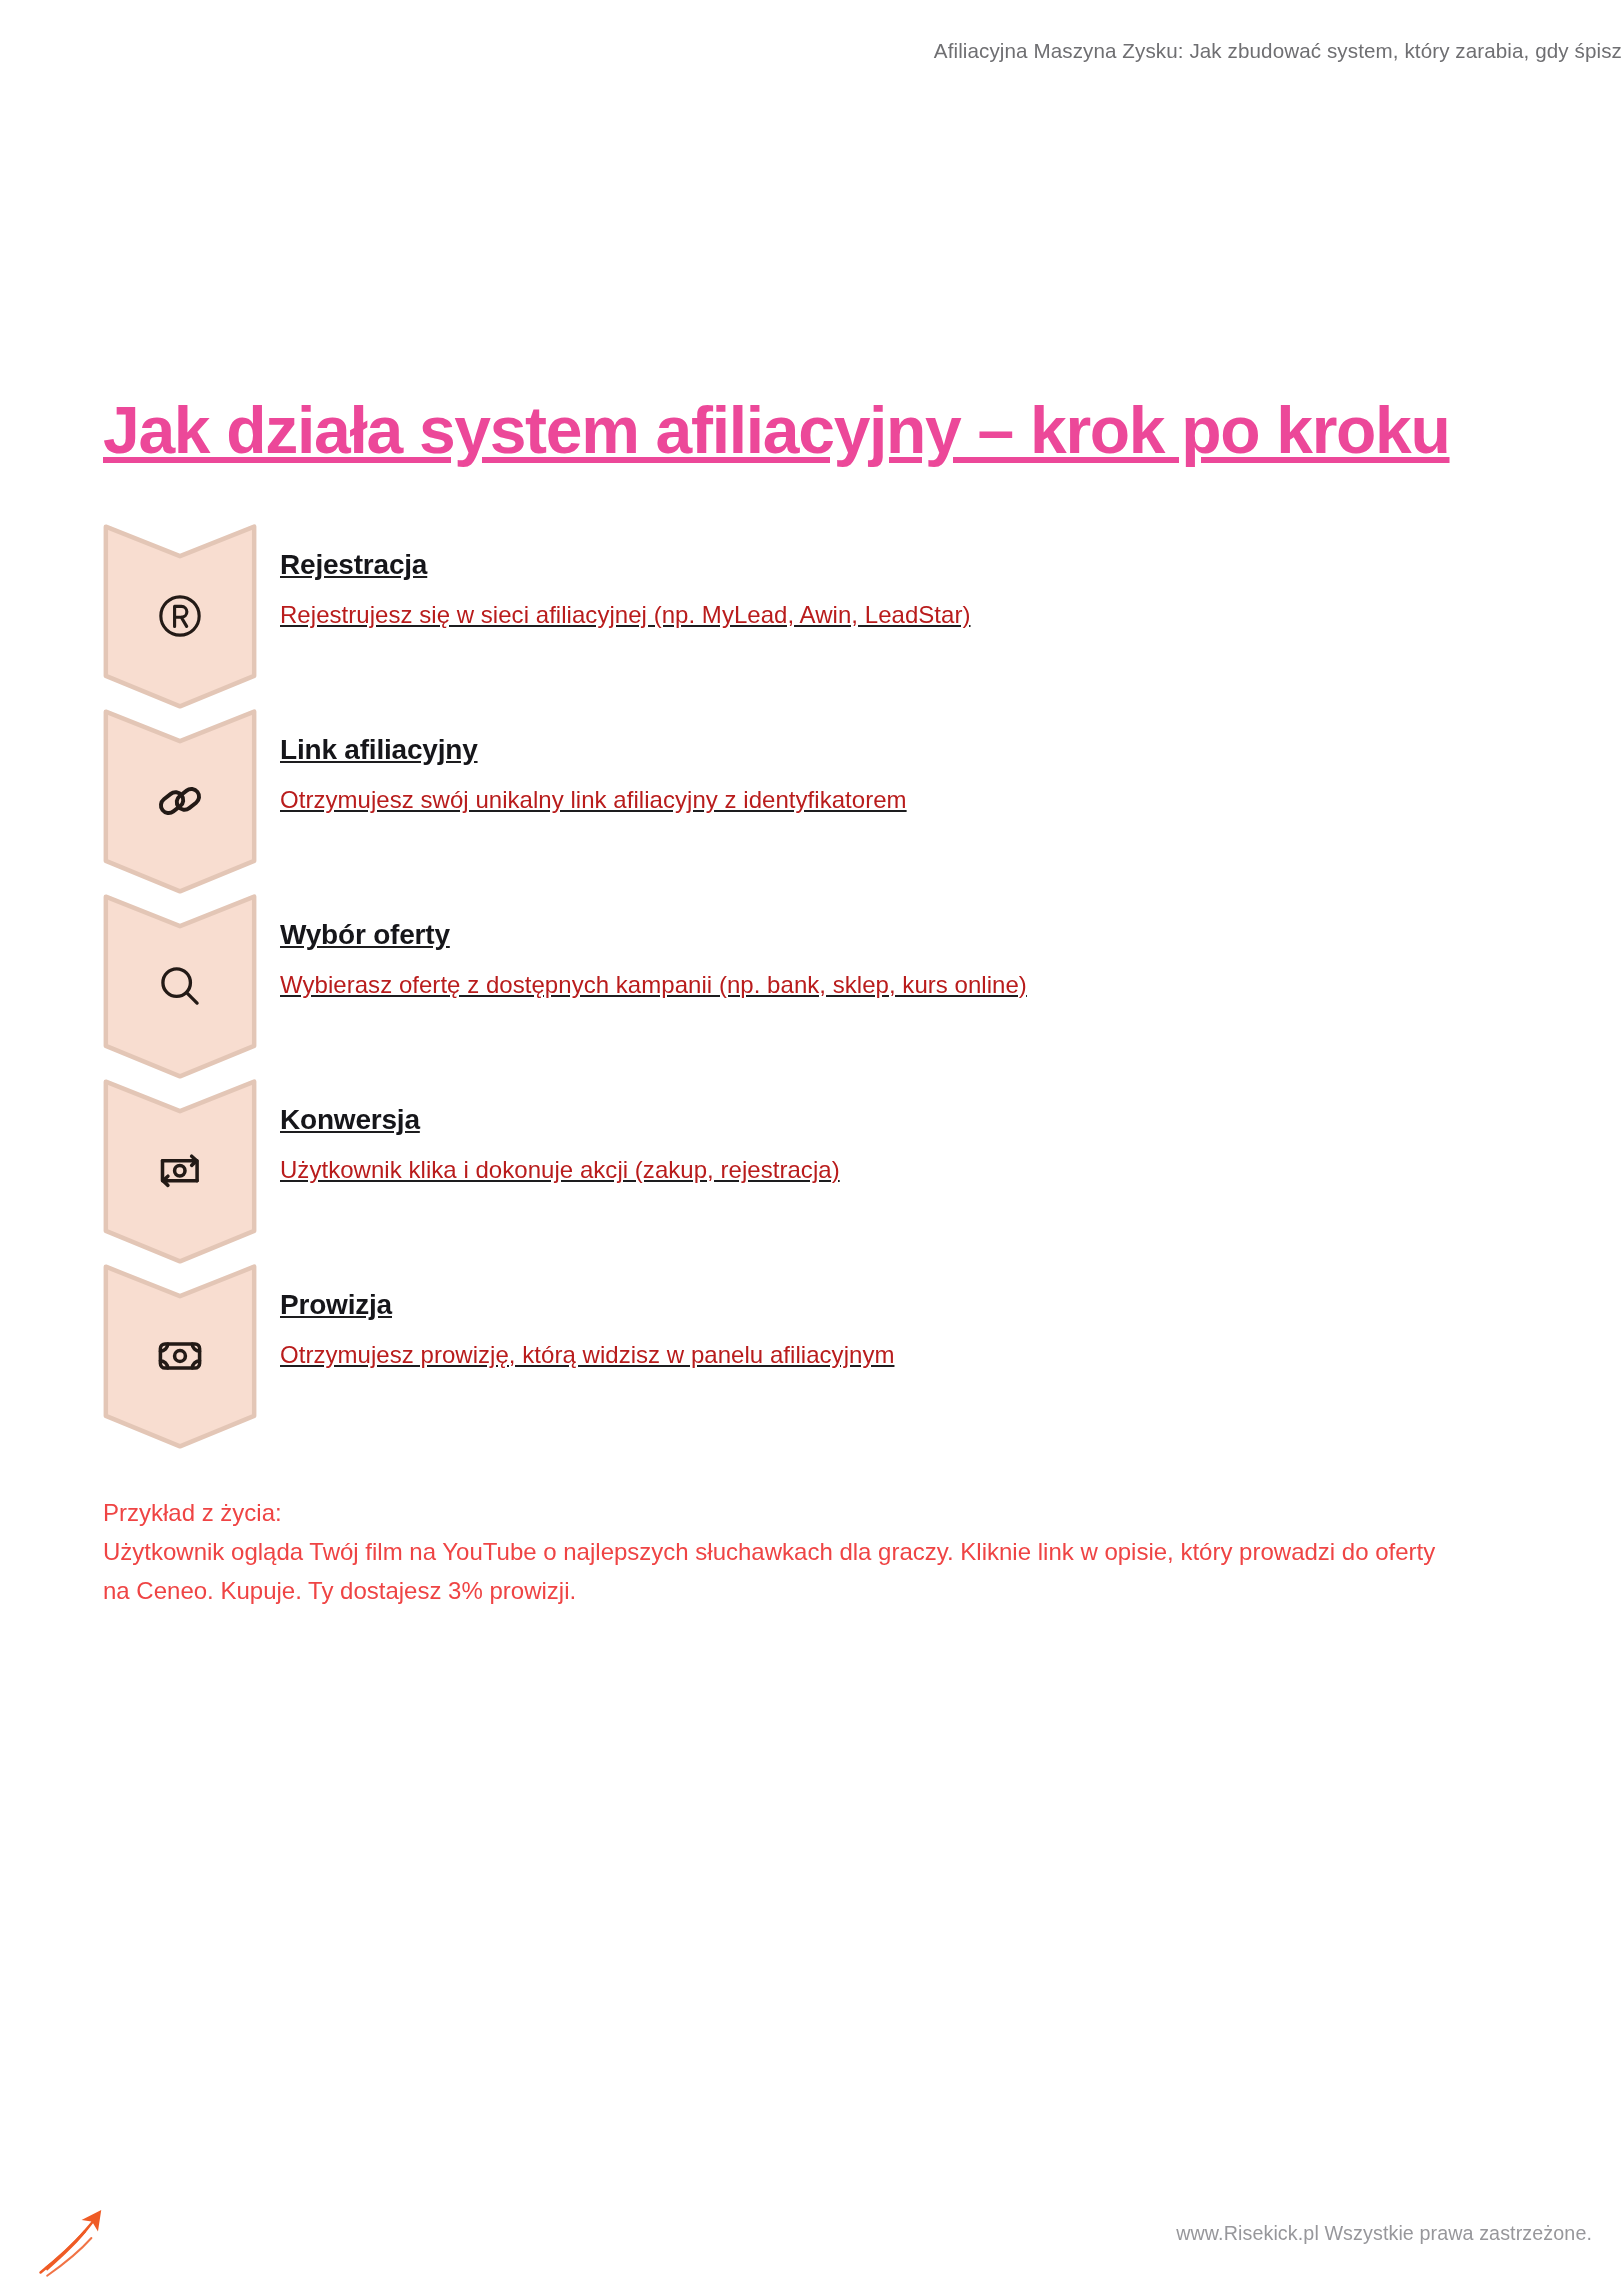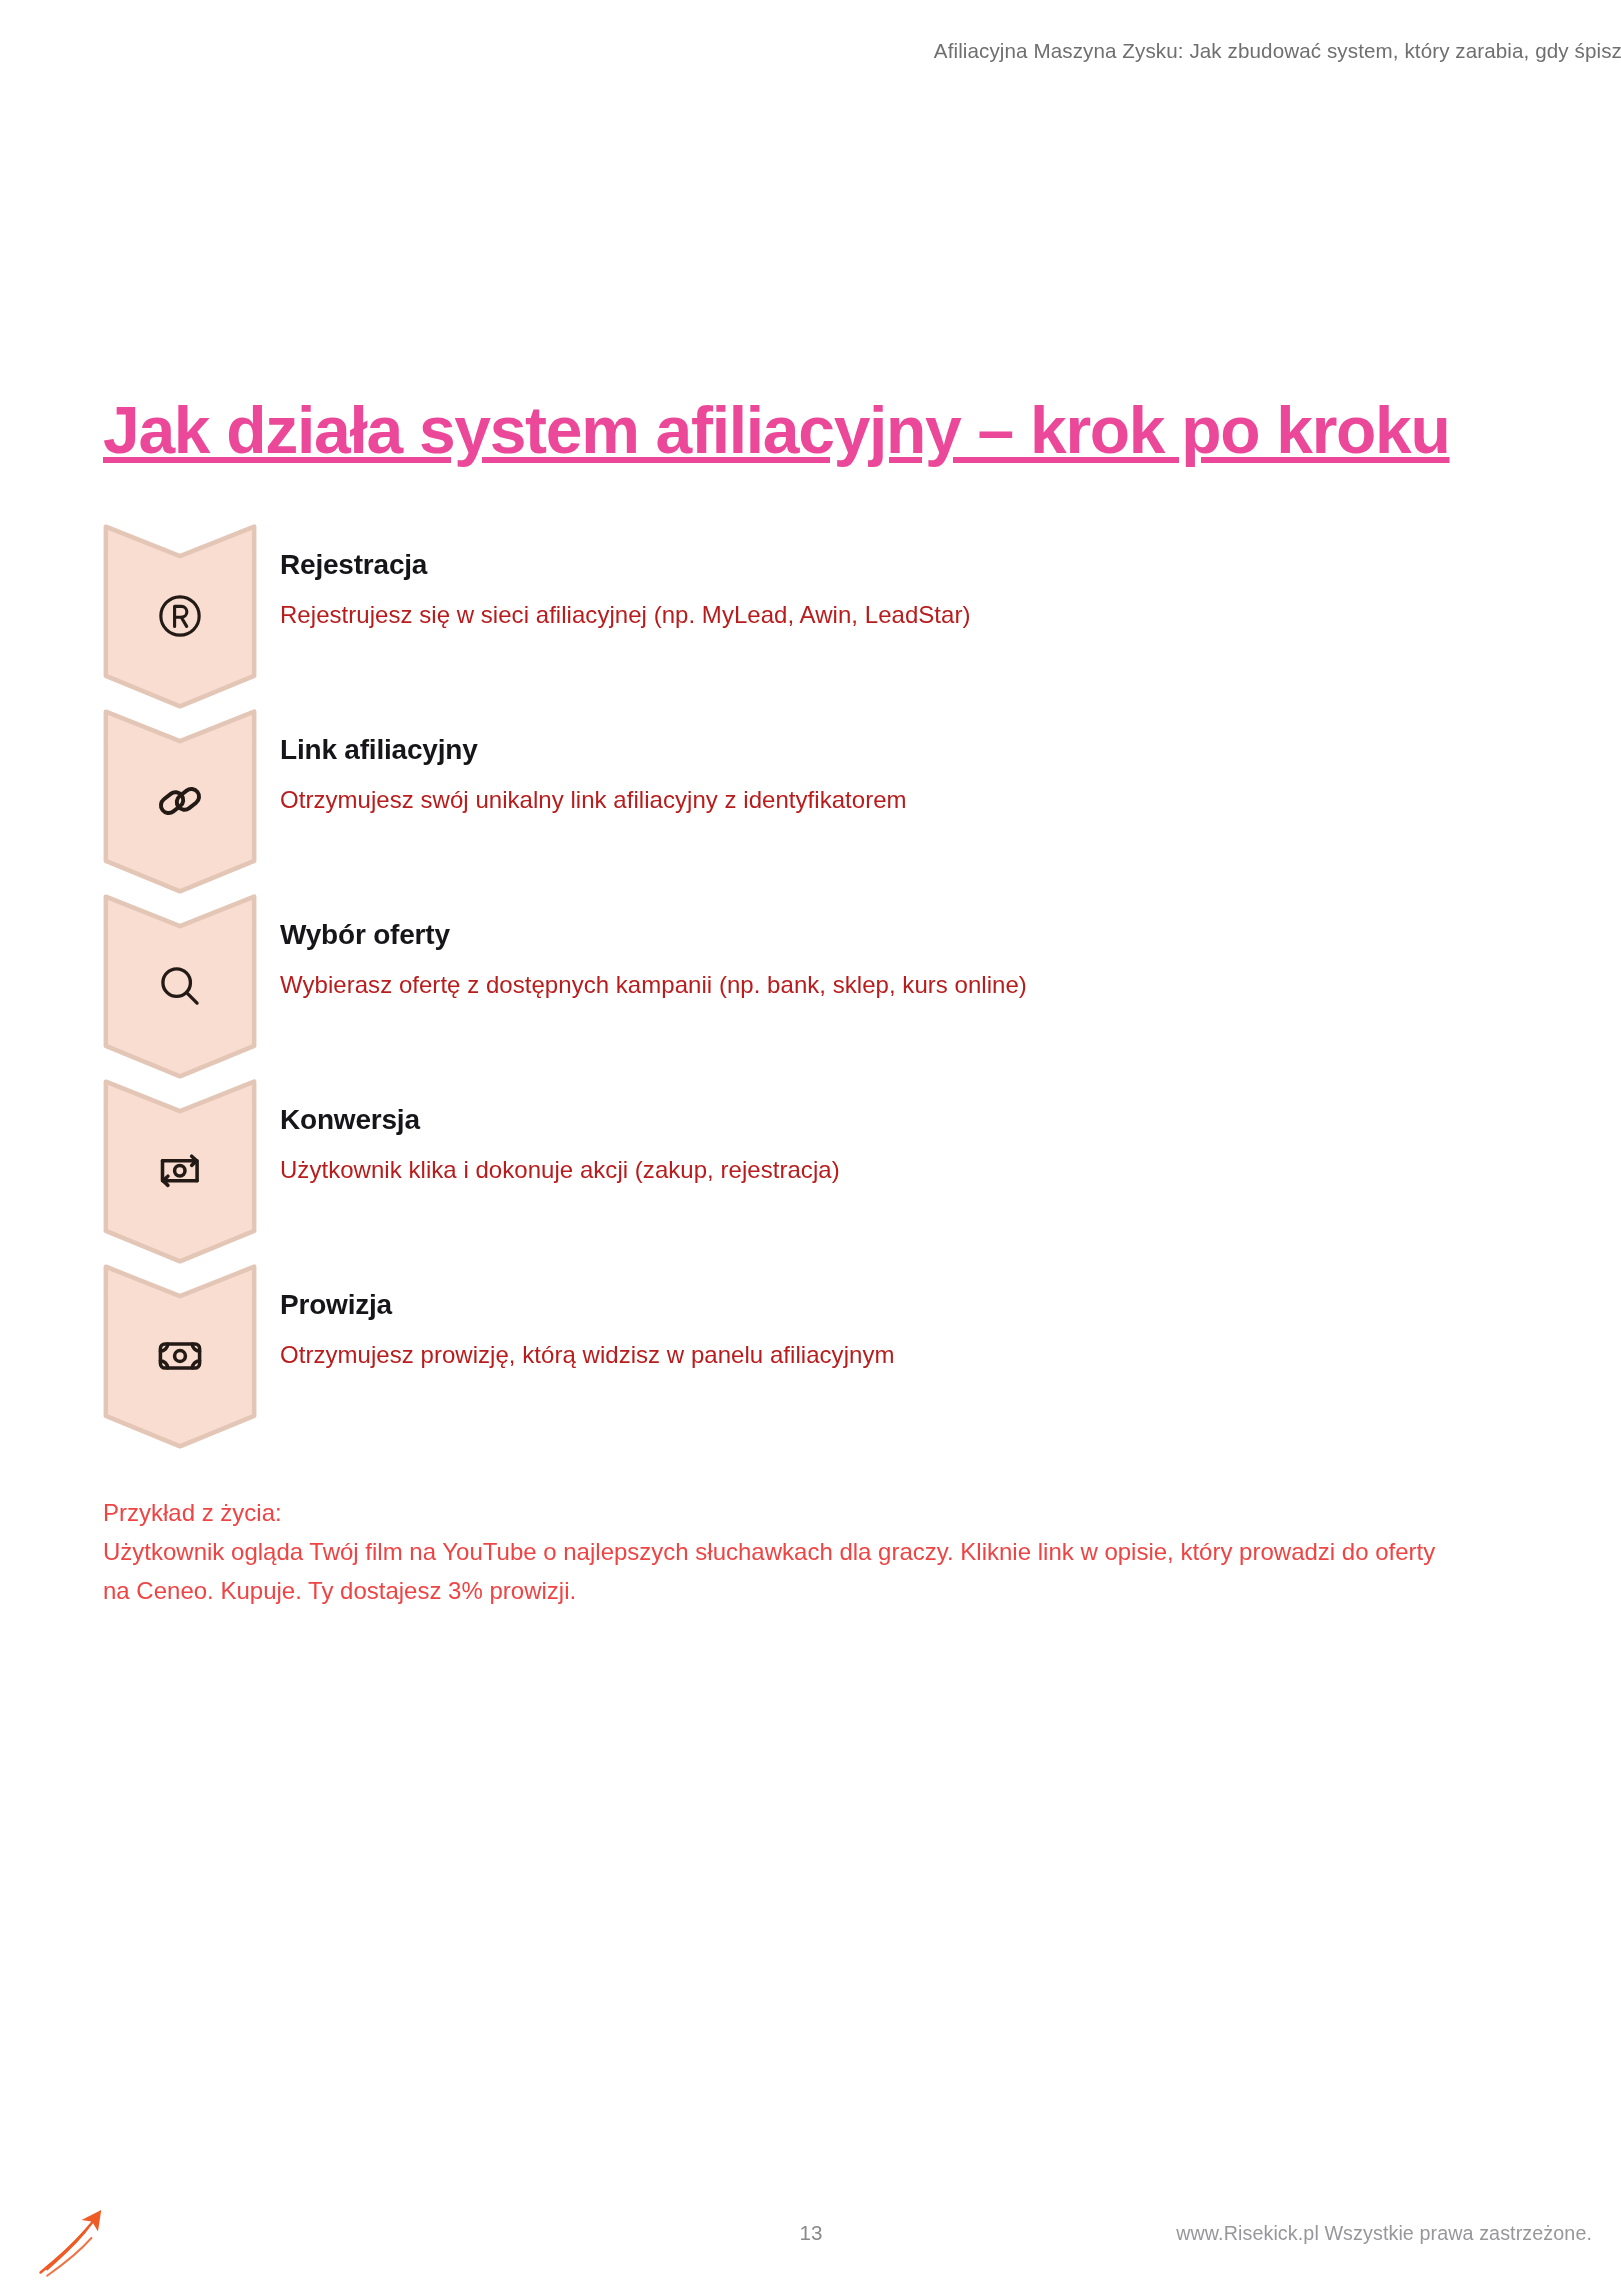--- a/index.html
+++ b/index.html
@@ -45,20 +45,21 @@
     letter-spacing: -1.3px;
     color: #ec4899;
     max-width: 1397px;
     text-decoration: underline;
   }
 
   
   .steps {
     margin-top: 56px;
     position: relative;
+    text-decoration: underline;
   }
 
   .step-row {
     position: relative;
     min-height: 179px;
     display: flex;
     align-items: flex-start;
   }
 
   
@@ -260,18 +261,17 @@
 </div>
 
 <div class="page-footer">
 
   <svg class="footer-logo" viewBox="0 0 100 100">
     <path d="M13 86 C34 70 52 52 70 30 L58 28 L82 16 L78 42 L72 32 C55 55 36 72 16 90 Z" fill="#ef5b25"></path>
     <path d="M8 92 C28 76 46 60 62 42" stroke="#ef5b25" stroke-width="3.2" fill="none" stroke-linecap="round"></path>
     <path d="M16 96 C36 82 54 68 70 50" stroke="#ef5b25" stroke-width="2.4" fill="none" stroke-linecap="round" opacity="0.85"></path>
   </svg>
 
-  <div class="footer-page-number">13</div>
 
   <div class="footer-copyright">www.Risekick.pl Wszystkie prawa zastrzeżone.</div>
 
 </div>
 
 
 </body></html>

